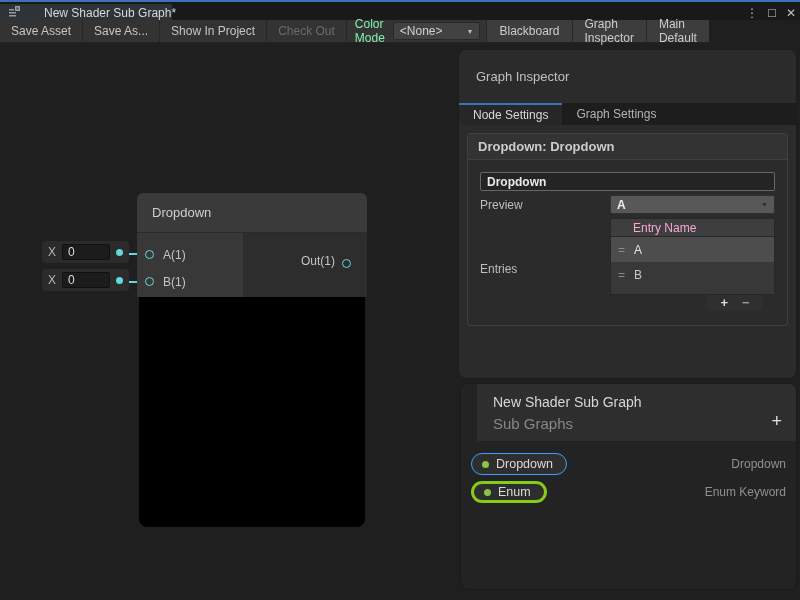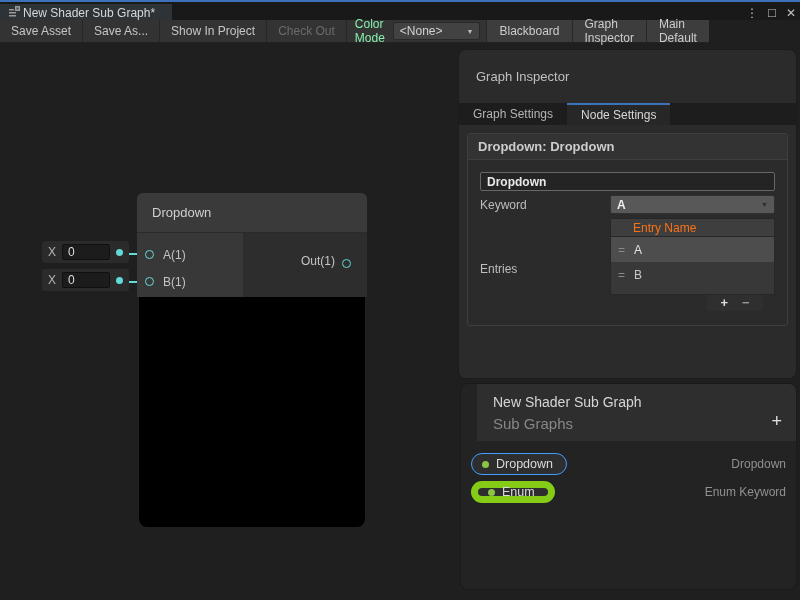--- a/index.html
+++ b/index.html
@@ -4,21 +4,21 @@
 <style>
   * { margin:0; padding:0; box-sizing:border-box; }
   html,body { width:800px; height:600px; overflow:hidden; background:#1f1f1f;
               font-family:"Liberation Sans", sans-serif; }
   #stage { position:relative; width:800px; height:600px; background:#1f1f1f; }
 
   
   .titlebar { position:absolute; left:0; top:0; width:800px; height:20px;
               background:#191919; border-top:2px solid #3c72b9; }
   .doc-tab { position:absolute; left:0; top:2px; height:18px; width:172px;
-             background:#2e3338; display:flex; align-items:center; gap:2px; padding:0 8px; }
+             background:#2e3338; display:flex; align-items:center; gap:23px; padding:0 8px; }
   .doc-tab .tab-label { font-size:12px; color:#d8d8d8; white-space:nowrap; }
   .win-controls { position:absolute; right:4px; top:2px; height:18px; display:flex;
                   align-items:center; gap:10px; }
   .win-controls span { color:#c2c2c2; font-size:12px; line-height:18px; cursor:default; }
   .win-controls .maxi { font-size:13px; }
 
   
   .toolbar { position:absolute; left:0; top:20px; width:708px; height:23px;
              background:#333333; border-bottom:1px solid #232323;
              display:flex; align-items:stretch; }
@@ -80,21 +80,21 @@
   .text-field { height:19px; background:#242424; border:1px solid #676767; border-radius:2px;
                 display:flex; align-items:center; padding-left:6px;
                 font-size:12px; font-weight:bold; color:#e8e8e8; }
   .drop-field { height:19px; background:#585858; border:1px solid #303030; border-radius:2px;
                 display:flex; align-items:center; justify-content:space-between; padding:0 6px;
                 font-size:12px; font-weight:bold; color:#eeeeee; }
   .drop-field .field-caret { color:#2e2e2e; }
   .entries-list { background:#383838; border:1px solid #272727; }
   .entries-head { height:18px; background:#3e3e3e; border-bottom:1px solid #272727;
                   display:flex; align-items:center; padding-left:22px;
-                  font-size:12px; color:#f97316; }
+                  font-size:12px; color:#f9a8d4; }
   .entry-row { height:25px; display:flex; align-items:center; gap:9px; padding-left:7px;
                background:#383838; font-size:12px; color:#c8c8c8; }
   .entry-row.selected { background:#4d4d4d; color:#e2e2e2; }
   .entry-row .handle { color:#8a8a8a; font-size:12px; }
   .entries-pad { height:7px; background:#383838; border:1px solid #272727; border-top:none; }
   .entries-footer { display:flex; justify-content:flex-end; padding-right:12px; }
   .pm-box { width:56px; height:16px; background:#2f2f2f; border-radius:0 0 3px 3px;
             display:flex; align-items:center; justify-content:center; gap:14px; }
   .pm-box .plus { color:#dddddd; font-size:13px; font-weight:bold; line-height:14px; }
   .pm-box .minus { color:#999999; font-size:13px; font-weight:bold; line-height:14px; }
@@ -102,21 +102,21 @@
   
   .blackboard { position:absolute; left:460px; top:383px; width:337px; height:207px;
                 background:#232323; border:1px solid #1a1a1a; border-radius:8px; overflow:hidden; }
   .bb-header { height:57px; background:#2e2e2e; padding:10px 16px 0 16px; position:relative;margin-left:16px; }
   .bb-title { font-size:14px; color:#d6d6d6; }
   .bb-sub { font-size:15px; color:#878787; margin-top:5px; }
   .bb-add { position:absolute; right:14px; top:28px; font-size:18px; color:#e0e0e0; line-height:18px; }
   .bb-body { padding:9px 10px; }
   .bb-row { height:28px; display:flex; align-items:center; justify-content:space-between; }
   .pill { display:inline-flex; align-items:center; gap:7px; height:22px; padding:0 13px 0 10px;
-          border-radius:12px; background:#2e2e2e; border:7px solid #84cc16; }
+          border-radius:12px; background:#2e2e2e; border:3px solid #84cc16; }
   .pill.selected { border:1.5px solid #3f9fff; }
   .pill .dot { width:7px; height:7px; border-radius:50%; background:#8ac445; }
   .pill .pill-label { font-size:12.5px; color:#dadada; }
   .bb-type { font-size:12px; color:#909090; }
 </style>
 </head>
 <body>
 
 <div id="stage">
 
@@ -189,34 +189,34 @@
           <span class="port-dot"></span>
         </div>
       </div>
     </div>
     <div class="node-preview"></div>
   </div>
 
   <div class="inspector">
     <div class="insp-header">Graph Inspector</div>
     <div class="tabrow">
+      <div class="tab active">Node Settings</div>
       <div class="tab">Graph Settings</div>
-      <div class="tab active">Node Settings</div>
     </div>
     <div class="insp-content">
       <div class="section-box">
         <div class="section-title">Dropdown: Dropdown</div>
         <div class="form">
           <div class="frow">
             <div class="fctrl">
               <div class="text-field">Dropdown</div>
             </div>
           </div>
           <div class="frow">
-            <div class="flabel">Keyword</div>
+            <div class="flabel">Preview</div>
             <div class="fctrl">
               <div class="drop-field">
                 <span>A</span>
                 <span class="field-caret">▼</span>
               </div>
             </div>
           </div>
           <div class="frow" style="margin-bottom:0;">
             <div class="flabel" style="padding-top:44px;">Entries</div>
             <div class="fctrl">

